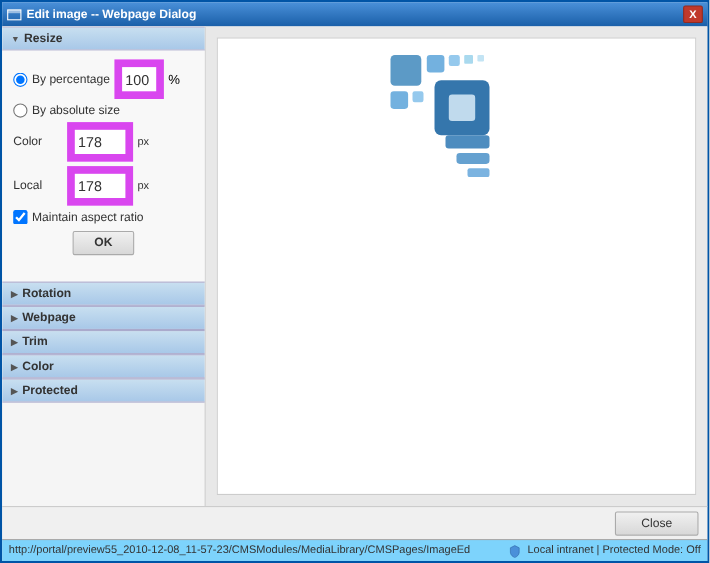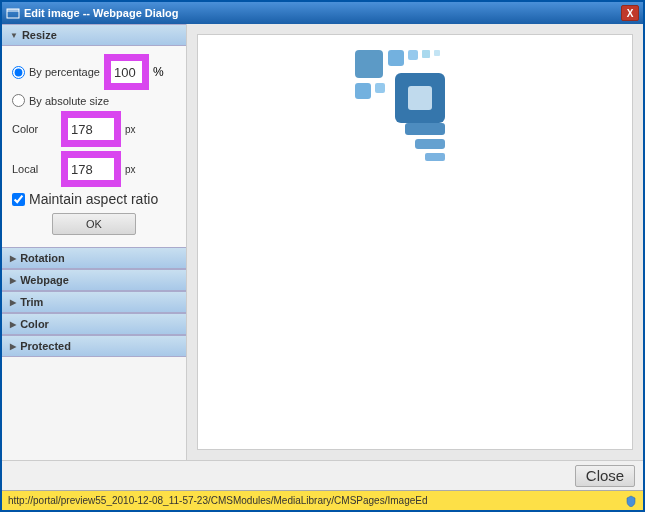--- a/index.html
+++ b/index.html
@@ -172,35 +172,36 @@
       align-items: center;
       gap: 4px;
       margin-bottom: 6px;
     }
 
     .checkbox-row input[type="checkbox"] {
       margin: 0;
     }
 
     .checkbox-row label {
-      font-size: 14px;
+      font-size: 11px;
       color: #333;
     }
 
     .ok-btn {
       display: block;
-      margin: 4px auto 4px auto;
-      width: 84px;
+      margin: 4px auto 16px auto;
+      width: 56px;
       height: 22px;
       background: linear-gradient(to bottom, #f0f0f0 0%, #d8d8d8 100%);
       border: 1px solid #aaa;
       border-radius: 2px;
       font-size: 11px;
       cursor: pointer;
       color: #333;
+      font-weight: bold;
     }
 
     .right-panel {
       flex: 1;
       background: #fff;
       border: 1px solid #ccc;
       margin: 10px;
       display: flex;
       align-items: flex-start;
       justify-content: center;
@@ -213,33 +214,33 @@
       background: #f0f0f0;
       border-top: 1px solid #ccc;
       display: flex;
       align-items: center;
       justify-content: flex-end;
       padding: 0 8px;
       flex-shrink: 0;
     }
 
     .close-btn {
-      width: 60px;
+      width: 76px;
       height: 22px;
       background: linear-gradient(to bottom, #f0f0f0 0%, #d8d8d8 100%);
       border: 1px solid #aaa;
       border-radius: 2px;
-      font-size: 15px;
+      font-size: 11px;
       cursor: pointer;
       color: #333;
     }
 
     .status-bar {
       height: 20px;
-      background: #fde047;
+      background: #7dd3fc;
       border-top: 1px solid #aaa;
       display: flex;
       align-items: center;
       padding: 0 6px;
       font-size: 10px;
       color: #333;
       flex-shrink: 0;
       gap: 6px;
     }
 
@@ -366,14 +367,15 @@
 
   <div class="bottom-bar">
     <button class="close-btn">Close</button>
   </div>
 
   <div class="status-bar">
     <span class="status-url">http://portal/preview55_2010-12-08_11-57-23/CMSModules/MediaLibrary/CMSPages/ImageEd</span>
     <svg width="12" height="12" viewBox="0 0 12 12">
       <path d="M6,1 L10,3 L10,7 C10,9.5 8,11 6,12 C4,11 2,9.5 2,7 L2,3 Z" fill="#4a90d9" stroke="#2a60a0" stroke-width="0.5"></path>
     </svg>
+    <span class="status-security">Local intranet | Protected Mode: Off</span>
   </div>
 </div>
 
 </body></html>

